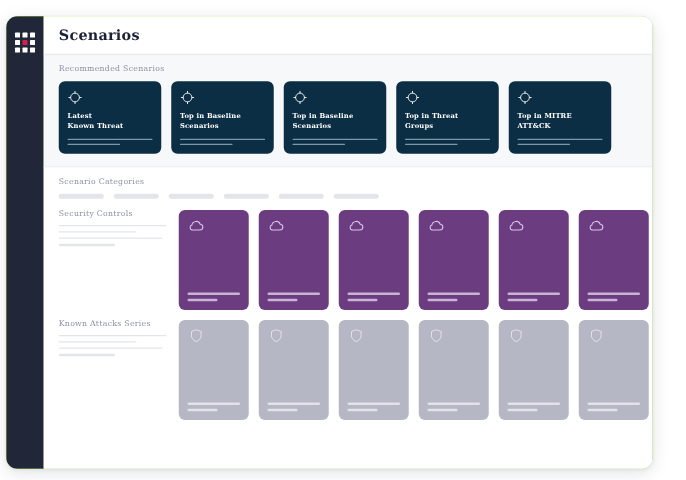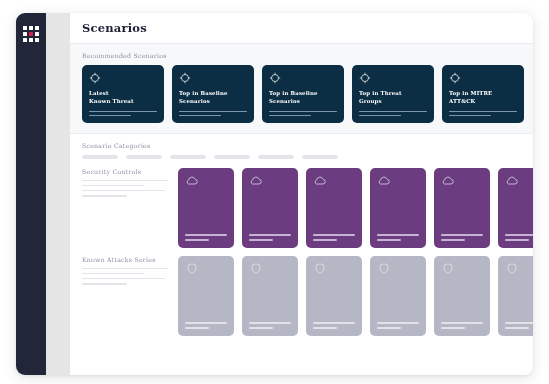--- a/index.html
+++ b/index.html
@@ -11,28 +11,27 @@
   }
   #page {
     position:relative;
     width:549px; height:384px;
     background:#ffffff;
   }
 
   
   .app-window {
     position:absolute;
-    left:16px; top:13px;
+    left:5px; top:13px;
     width:517px; height:362px;
-    background:#e5e5e5;
+    background:#84cc16;
     border-radius:9px;
     box-shadow:0 3px 14px rgba(40,45,70,0.13), 0 1px 3px rgba(40,45,70,0.08);
     overflow:hidden;
     display:flex;
-    gap:24px;
   }
 
   
   .sidebar {
     width:30px;
     flex:0 0 30px;
     background:#222639;
     padding-top:13px;
     display:flex;
     flex-direction:column;

